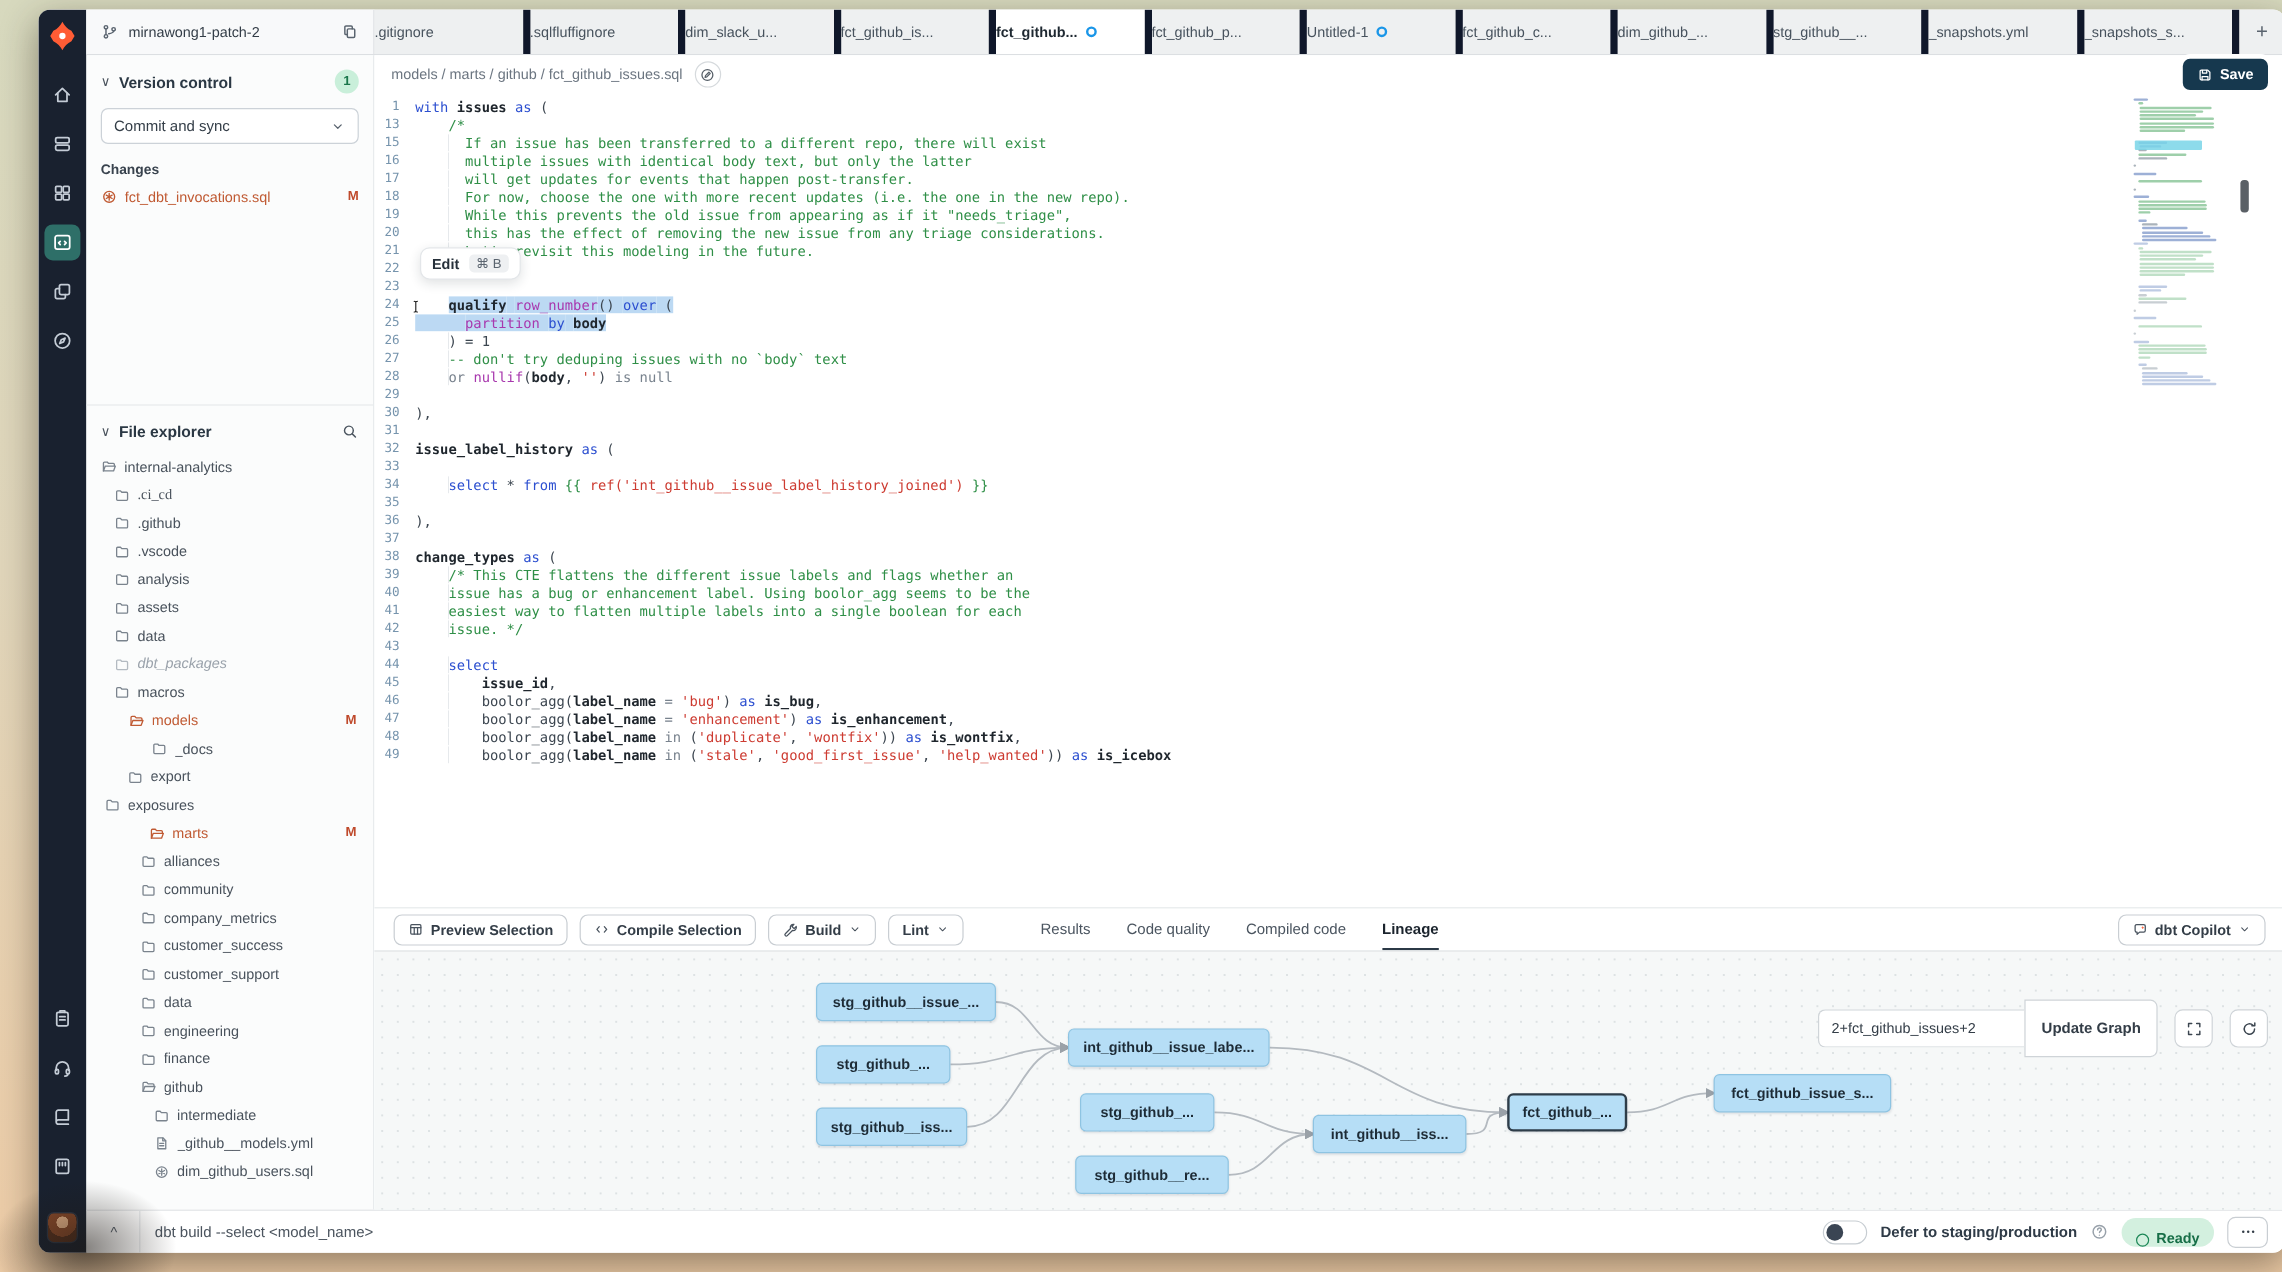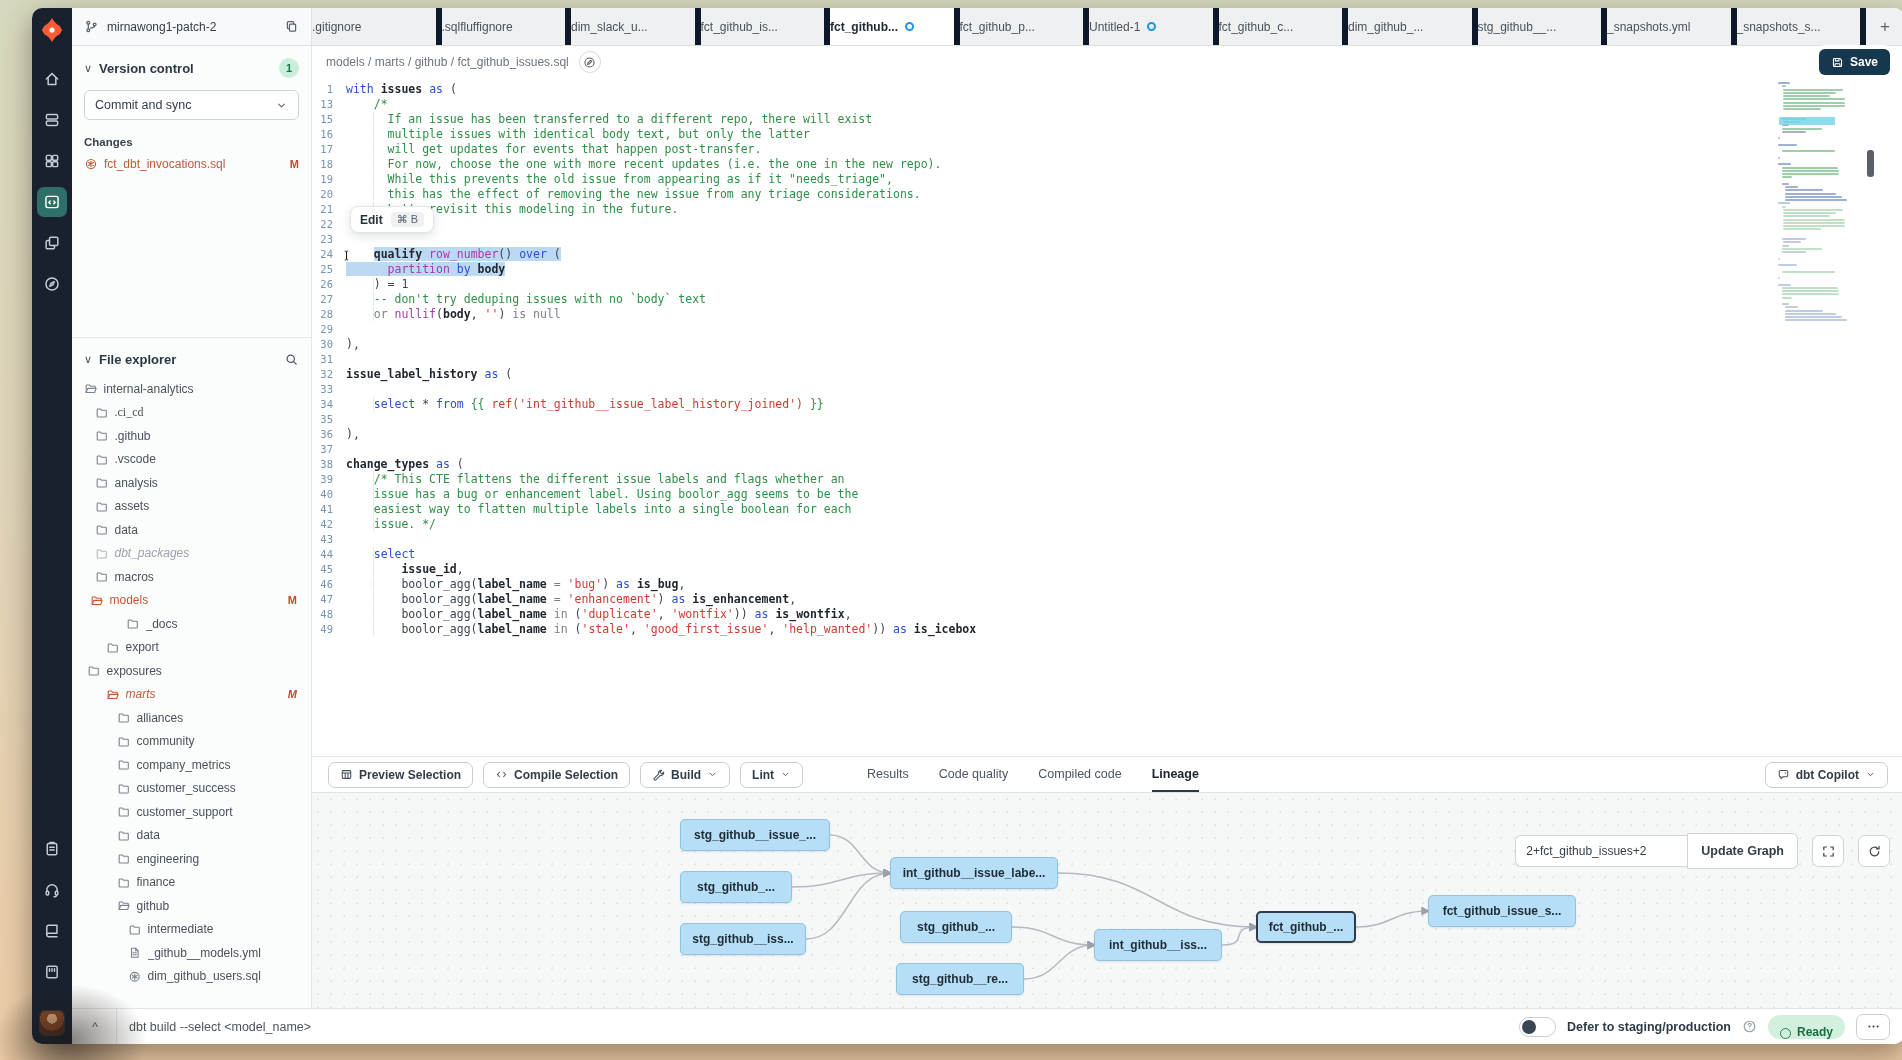--- a/index.html
+++ b/index.html
@@ -121,21 +121,21 @@
   .lineage { height:216px; flex:none; position:relative; background:#f6f8f8; border-top:1px solid #dfe3e5;
     background-image:radial-gradient(rgba(90,110,120,.16) 1px, transparent 1px); background-size:13px 13px; overflow:hidden; }
   .edges { position:absolute; left:0; top:0; }
   .lnode { position:absolute; height:32px; border-radius:5px; background:#b6def6; border:1.5px solid #8ec4e2;
     display:flex; align-items:center; justify-content:center; font-size:12px; font-weight:600; color:#1d2b36;
     padding:0 8px; white-space:nowrap; overflow:hidden; box-shadow:0 1px 2px rgba(40,60,80,.12); }
   .lnode.active { border:2px solid #2e3d49; }
   .lin-controls { position:absolute; top:40px; right:14px; display:flex; align-items:center; }
   .lin-input { width:172px; height:32px; border:1px solid #cfd4d8; border-right:none; border-radius:6px 0 0 6px;
     background:#fff; font-size:12px; color:#333d47; padding:0 10px; font-family:"Liberation Sans",sans-serif; }
-  .lin-update { height:36px; border:1px solid #cfd4d8; border-radius:0 6px 6px 0; background:#fff;
+  .lin-update { height:48px; border:1px solid #cfd4d8; border-radius:0 6px 6px 0; background:#fff;
     font-size:12.5px; font-weight:700; color:#333d47; display:flex; align-items:center; padding:0 13px; }
   .sq-btn { width:32px; height:32px; border:1px solid #cfd4d8; border-radius:7px; background:#fff; display:flex;
     align-items:center; justify-content:center; color:#3c4650; margin-left:14px; }
   .sq-btn svg { width:15px; height:15px; }
 
   
   .statusbar { height:36px; flex:none; border-top:1px solid #e1e4e7; background:#fff; display:flex;
     align-items:center; padding:0 14px; gap:12px; }
   .caret { font-size:12px; color:#5a646f; width:18px; text-align:center; }
   .sb-sep { width:1px; height:100%; background:#e6e9eb; }
@@ -429,21 +429,21 @@
                   <span class="nm">dbt_packages</span>
                 </div>
                 <div class="tree-row" style="padding-left: 23px;">
                   <span class="ic">
                     <svg viewBox="0 0 16 16" fill="none" stroke="currentColor" stroke-width="1.3" stroke-linecap="round" stroke-linejoin="round">
                       <path d="M2.6 4.6c0-.6.4-1 1-1h2.8L7.7 5h4.7c.6 0 1 .4 1 1v6c0 .6-.4 1-1 1H3.6c-.6 0-1-.4-1-1z"></path>
                     </svg>
                   </span>
                   <span class="nm">macros</span>
                 </div>
-                <div class="tree-row orange" style="padding-left: 18px;">
+                <div class="tree-row orange" style="padding-left: 35px;">
                   <span class="ic">
                     <svg viewBox="0 0 16 16" fill="none" stroke="currentColor" stroke-width="1.3" stroke-linecap="round" stroke-linejoin="round">
                       <path d="M2.6 12.4V4.6c0-.6.4-1 1-1h2.8L7.7 5h4.7c.5 0 1 .4 1 1v1.2"></path>
                       <path d="M2.6 12.4 4.4 7.6h10l-1.8 4.8z"></path>
                     </svg>
                   </span>
                   <span class="nm">models</span>
                   <span class="mbadge">M</span>
                 </div>
                 <div class="tree-row" style="padding-left: 54px;">
@@ -463,21 +463,21 @@
                   <span class="nm">export</span>
                 </div>
                 <div class="tree-row" style="padding-left: 15px;">
                   <span class="ic">
                     <svg viewBox="0 0 16 16" fill="none" stroke="currentColor" stroke-width="1.3" stroke-linecap="round" stroke-linejoin="round">
                       <path d="M2.6 4.6c0-.6.4-1 1-1h2.8L7.7 5h4.7c.6 0 1 .4 1 1v6c0 .6-.4 1-1 1H3.6c-.6 0-1-.4-1-1z"></path>
                     </svg>
                   </span>
                   <span class="nm">exposures</span>
                 </div>
-                <div class="tree-row orange" style="padding-left: 34px; font-style: italic;">
+                <div class="tree-row orange" style="padding-left: 52px;">
                   <span class="ic">
                     <svg viewBox="0 0 16 16" fill="none" stroke="currentColor" stroke-width="1.3" stroke-linecap="round" stroke-linejoin="round">
                       <path d="M2.6 12.4V4.6c0-.6.4-1 1-1h2.8L7.7 5h4.7c.5 0 1 .4 1 1v1.2"></path>
                       <path d="M2.6 12.4 4.4 7.6h10l-1.8 4.8z"></path>
                     </svg>
                   </span>
                   <span class="nm">marts</span>
                   <span class="mbadge">M</span>
                 </div>
                 <div class="tree-row" style="padding-left: 45px;">

